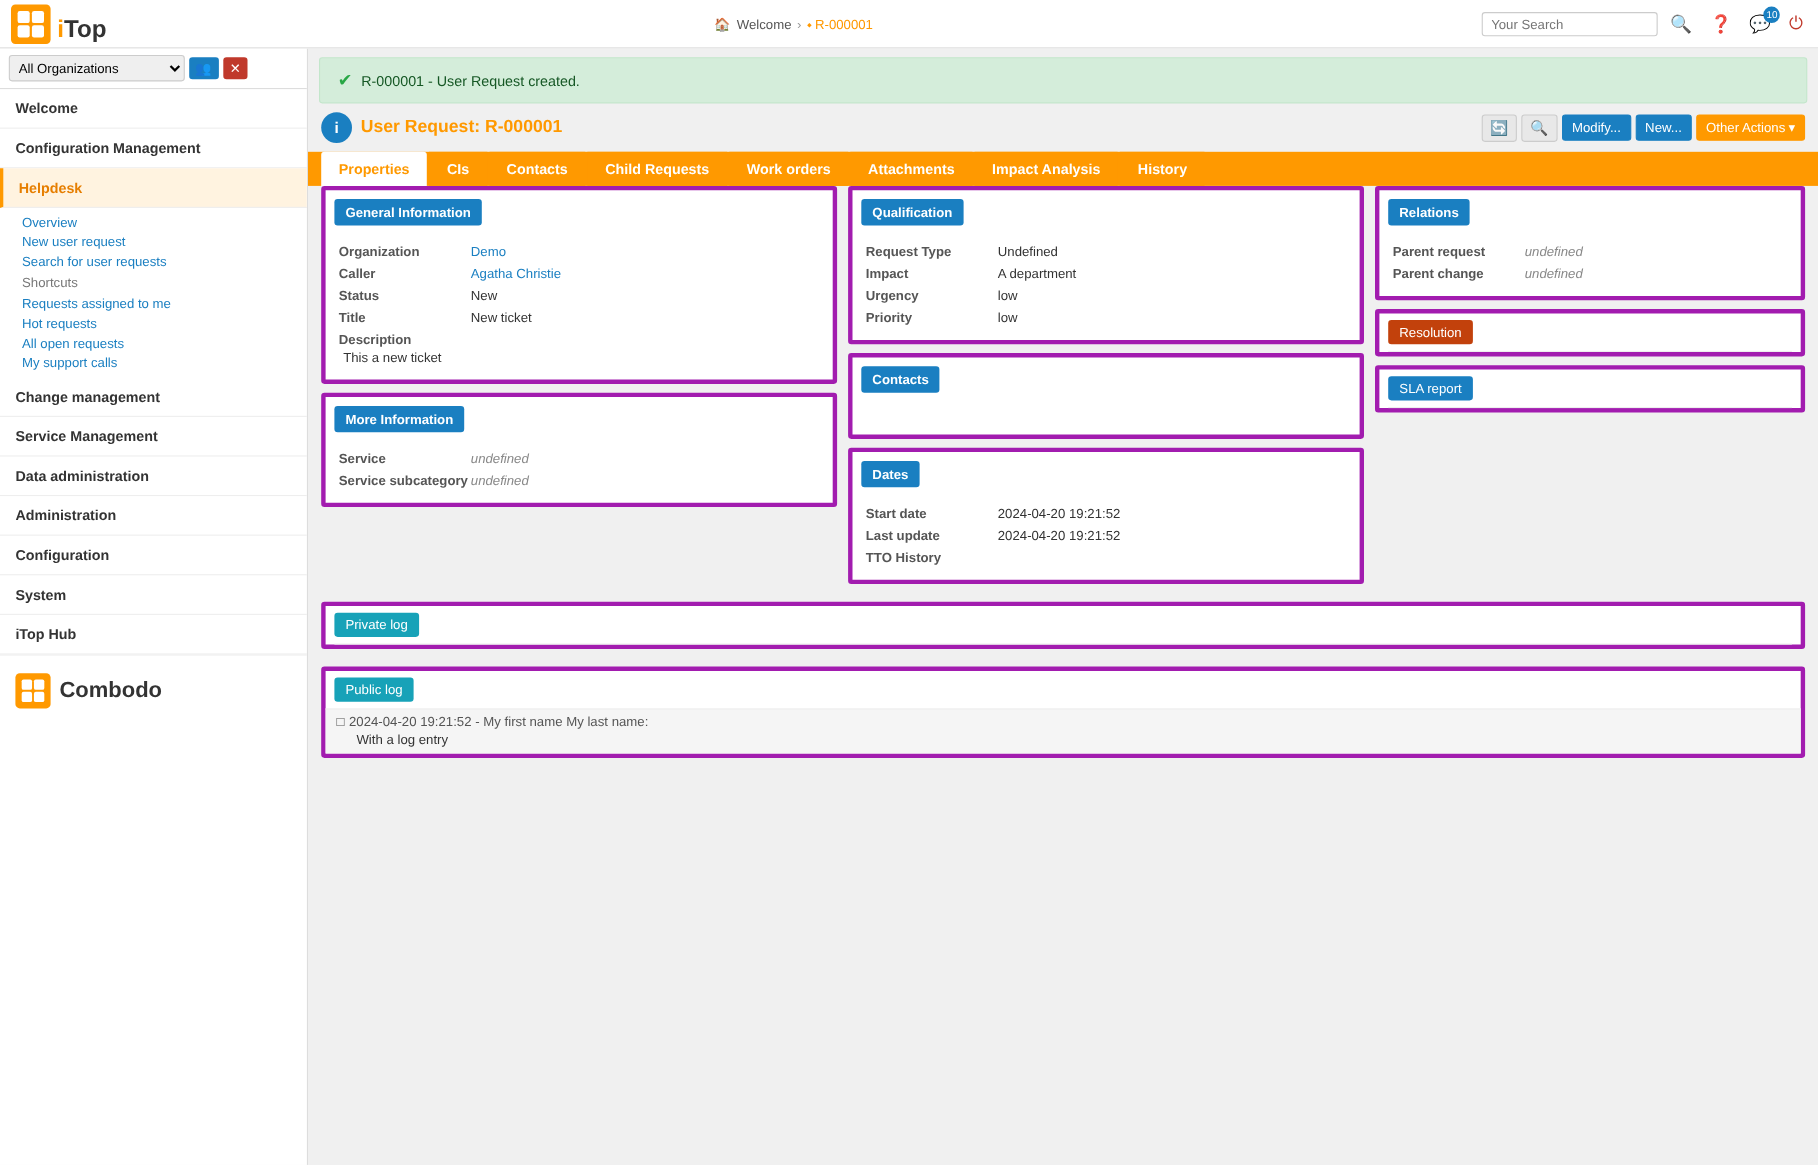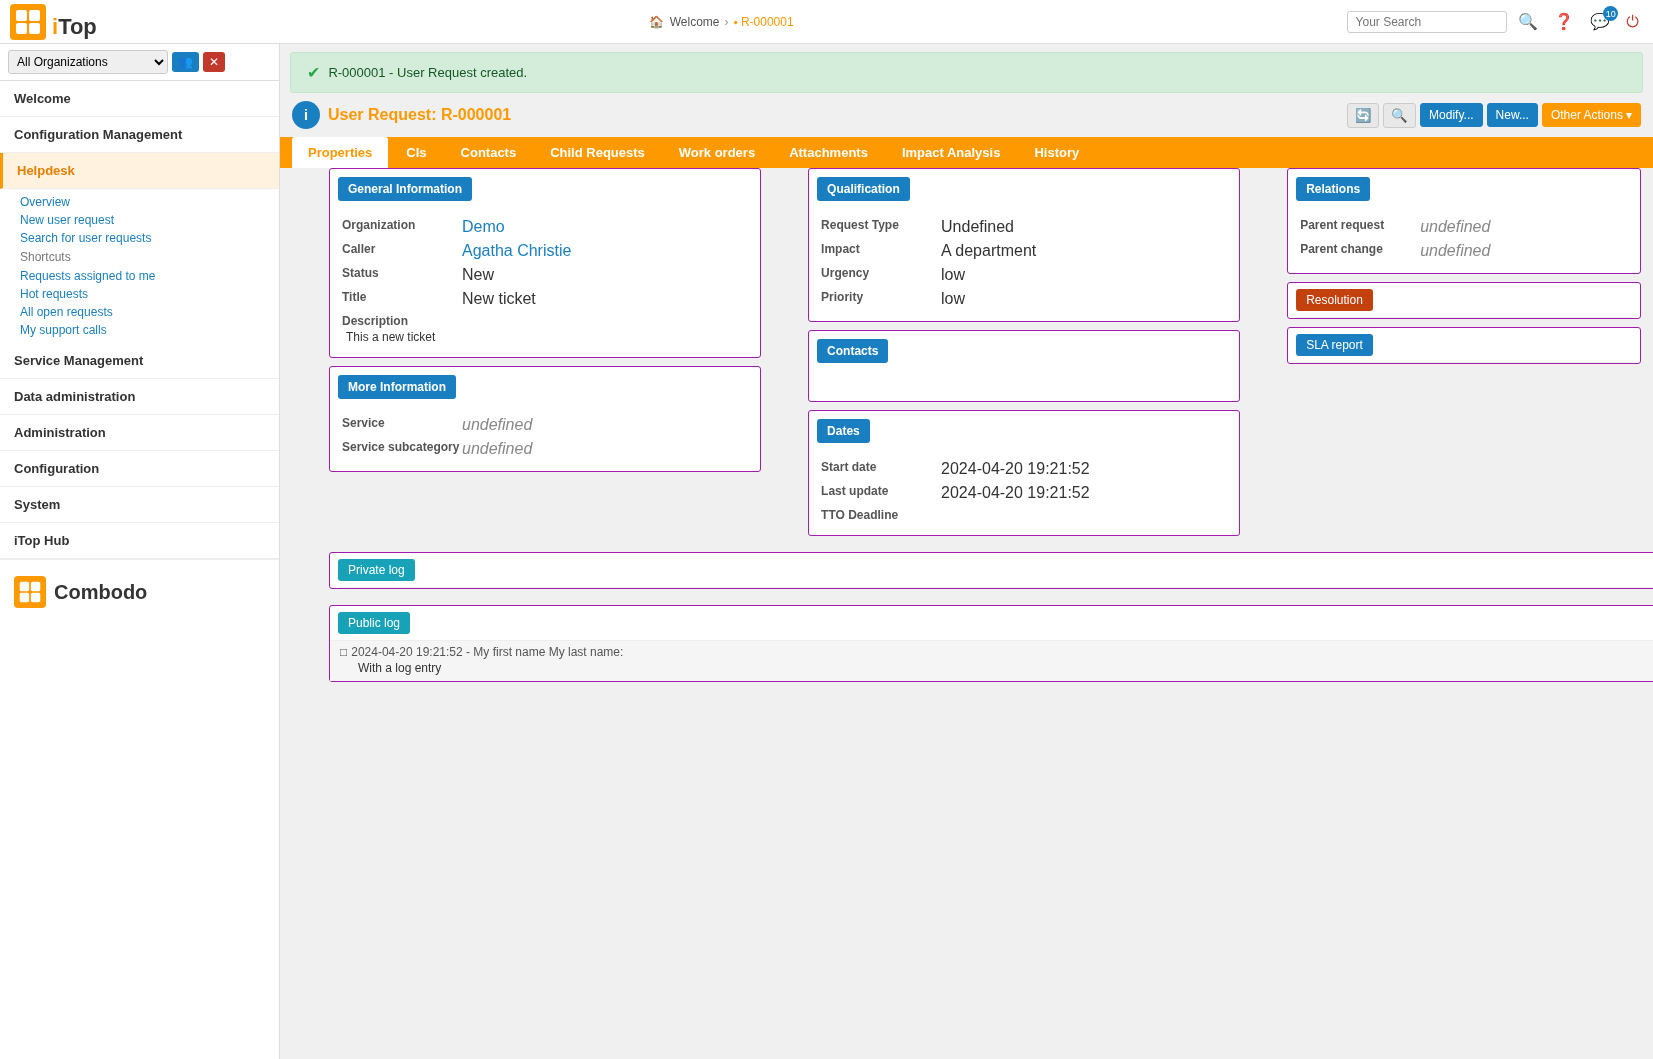--- a/index.html
+++ b/index.html
@@ -58,42 +58,42 @@
 
     
     .tabs-bar { background: #f90; padding: 0 12px; display: flex; gap: 2px; border-radius: 0; }
     .tab { padding: 8px 16px; font-size: 13px; cursor: pointer; color: #fff; font-weight: bold; background: #f90; border: none; }
     .tab.active { background: #fff; color: #f90; border-radius: 3px 3px 0 0; }
     .section-header { background: #1a7fc1; color: #fff; padding: 5px 10px; font-size: 12px; font-weight: bold; display: inline-block; border-radius: 3px; margin: 8px; }
     .section-body { padding: 6px 12px 10px; }
 
     .field-row { display: flex; padding: 3px 0; }
     .field-label { width: 120px; font-weight: bold; color: #555; font-size: 12px; flex-shrink: 0; }
-    .field-value { color: #333; font-size: 16px; }
+    .field-value { color: #333; font-size: 12px; }
     .field-value a { color: #1a7fc1; text-decoration: none; }
     .field-value.italic { color: #888; font-style: italic; }
 
     .left-col { flex: 1.2; min-width: 260px; }
     .mid-col { flex: 1.2; min-width: 260px; }
     .right-col { flex: 1; min-width: 220px; }
 
     .description-row { display: flex; padding: 3px 0; flex-direction: column; }
     .desc-label { font-weight: bold; color: #555; font-size: 12px; margin-bottom: 2px; }
     .desc-value { color: #333; font-size: 12px; padding-left: 4px; }
 
     .log-entry { background: #f5f5f5; border-top: 1px solid #eee; padding: 4px 10px; font-size: 12px; color: #555; }
     .log-entry-collapse { display: flex; align-items: center; gap: 4px; }
     .log-body { padding: 2px 18px; font-size: 12px; color: #333; }
 
     .full-width { width: 100%; }
 
     
     .props-container { display: flex; gap: 10px; padding: 0 12px 8px; }
 
-    .section-wrapper { margin-bottom: 8px; border: 1px solid #a21caf; background: #fff; border-radius: 3px; margin-left: 37px; }
+    .section-wrapper { margin-bottom: 8px; border: 4px solid #a21caf; background: #fff; border-radius: 3px; }
     .section-wrapper .section-header { display: inline-block; }
 
     .btn-resolution { background: #c2410c; color: #fff; border: none; border-radius: 3px; padding: 4px 10px; font-size: 12px; cursor: pointer; display: block; margin: 6px 8px; }
     .btn-sla { background: #1a7fc1; color: #fff; border: none; border-radius: 3px; padding: 4px 10px; font-size: 12px; cursor: pointer; display: block; margin: 6px 8px; }
 
     .private-log-btn { background: #17a2b8; color: #fff; border: none; border-radius: 3px; padding: 4px 10px; font-size: 12px; cursor: pointer; display: inline-block; margin: 6px 8px; }
     .public-log-btn { background: #17a2b8; color: #fff; border: none; border-radius: 3px; padding: 4px 10px; font-size: 12px; cursor: pointer; display: inline-block; margin: 6px 8px; }
 
     .divider-line { border: none; border-top: 1px solid #eee; margin: 0 8px; }
   </style>
@@ -150,20 +150,21 @@
     <div class="sidebar-sub">
       <a>Overview</a>
       <a>New user request</a>
       <a>Search for user requests</a>
       <div class="sub-header-shortcuts">Shortcuts</div>
       <a>Requests assigned to me</a>
       <a>Hot requests</a>
       <a>All open requests</a>
       <a>My support calls</a>
     </div>
+    <div class="sidebar-item">Change management</div>
     <div class="sidebar-item">Service Management</div>
     <div class="sidebar-item">Data administration</div>
     <div class="sidebar-item">Administration</div>
     <div class="sidebar-item">Configuration</div>
     <div class="sidebar-item">System</div>
     <div class="sidebar-item">iTop Hub</div>
 
     <div class="combodo-logo">
       <div class="combodo-logo-icon">
         <svg viewBox="0 0 28 28" fill="none" width="24" height="24">
@@ -293,21 +294,21 @@
           <div class="section-body">
             <div class="field-row">
               <span class="field-label">Start date</span>
               <span class="field-value">2024-04-20 19:21:52</span>
             </div>
             <div class="field-row">
               <span class="field-label">Last update</span>
               <span class="field-value">2024-04-20 19:21:52</span>
             </div>
             <div class="field-row">
-              <span class="field-label">TTO Deadline</span>
+              <span class="field-label">TTO History</span>
               <span class="field-value"></span>
             </div>
           </div>
         </div>
       </div>
 
       <div class="right-col">
 
         <div class="section-wrapper">
           <div class="section-header">Relations</div>

